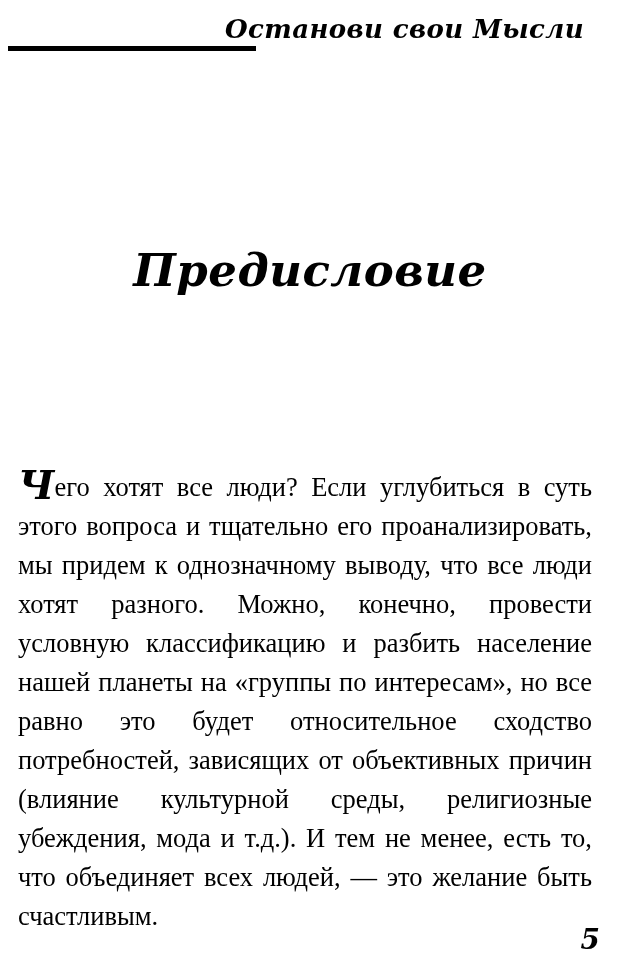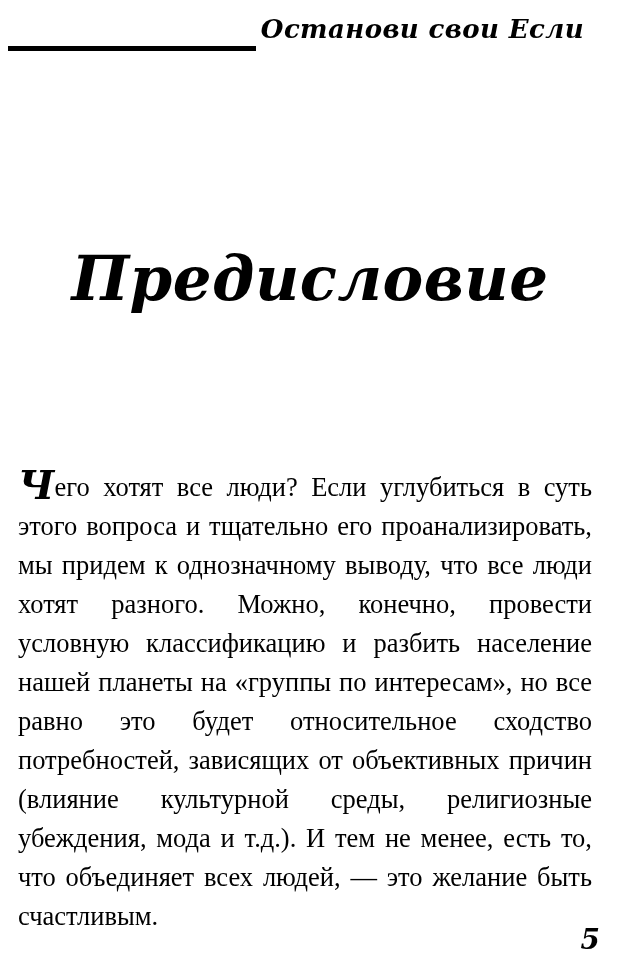--- a/index.html
+++ b/index.html
@@ -55,21 +55,21 @@
   
   .chapter-title {
     position: absolute;
     top: 248px;
     left: 0;
     width: 620px;
     text-align: center;
     font-family: "DejaVu Serif", "Liberation Serif", serif;
     font-style: italic;
     font-weight: bold;
-    font-size: 61px;
+    font-size: 45px;
     letter-spacing: 0.5px;
     line-height: 1;
   }
 
   
   .body-block {
     position: absolute;
     top: 460px;
     left: 10px;
     width: 590px;
@@ -104,21 +104,21 @@
     font-size: 28px;
     line-height: 1;
   }
 </style>
 </head>
 <body>
 
 <div class="page">
 
   <div class="header">
-    <div class="header-title">Останови свои Если</div>
+    <div class="header-title">Останови свои Мысли</div>
     <div class="header-rule"></div>
   </div>
 
   <div class="chapter-title">Предисловие</div>
 
   <div class="body-block">
     <p><span class="dropcap">Ч</span><span>его хотят все люди? Если углубиться в суть этого вопроса и тщательно его проанализировать, мы придем к однозначному выводу, что все люди хотят разного. Можно, конечно, провести условную классификацию и разбить население нашей планеты на «группы по интересам», но все равно это будет относительное сходство потребностей, зависящих от объективных причин (влияние культурной среды, религиозные убеждения, мода и т.д.). И тем не менее, есть то, что объединяет всех людей, — это желание быть счастливым.</span></p>
   </div>
 
   <div class="folio">5</div>

